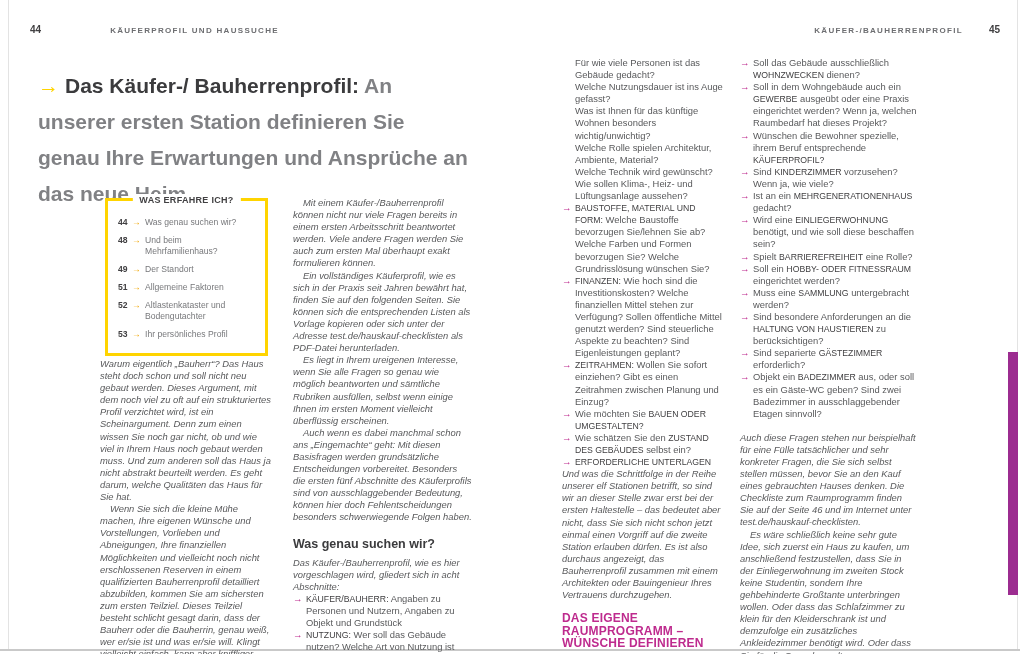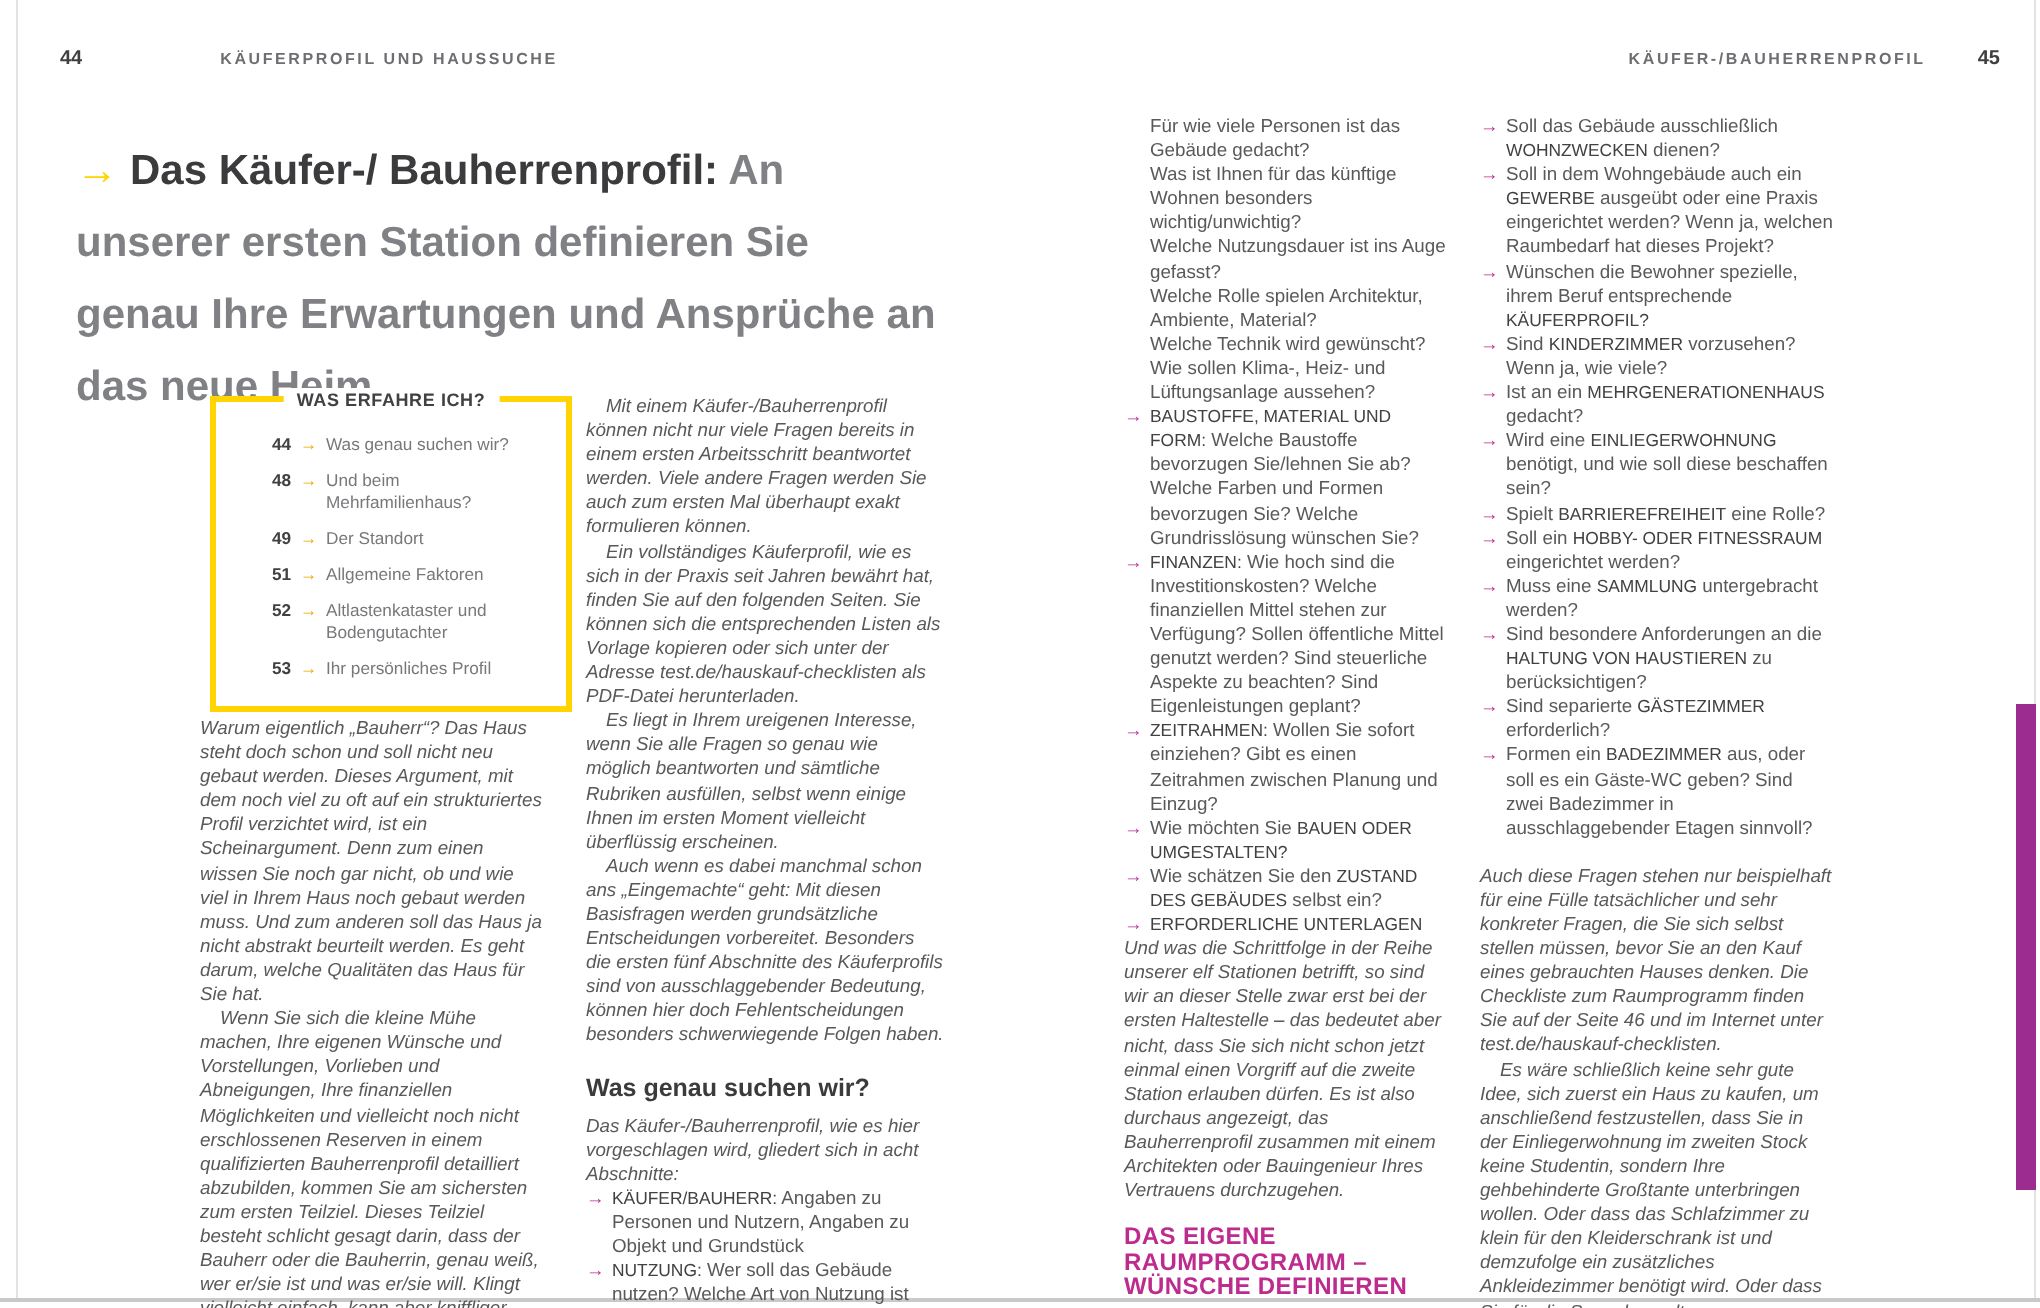--- a/index.html
+++ b/index.html
@@ -20,21 +20,21 @@
   .runtitle{font-size:8px;letter-spacing:1.3px;color:#6d6e71;font-weight:bold;}
   .runhead.left .runtitle{margin-left:26px;padding-left:43px;}
   .runhead.right .runtitle{margin-right:26px;}
 
   
   .title{position:absolute;left:38px;top:54px;width:430px;font-size:21px;line-height:36px;color:#808184;}
   .title .t-arrow{color:#ffd400;font-weight:bold;margin-right:8px;letter-spacing:-2px;}
   .title .t-bold{color:#3b3b3d;font-weight:bold;}
 
   
-  .infobox{position:absolute;left:105px;top:198px;width:137px;border:3px solid #ffd400;padding:16px 10px 6px 28px;}
+  .infobox{position:absolute;left:105px;top:198px;width:137px;border:3px solid #ffd400;padding:16px 10px 6px 10px;}
   .infobox .box-title{position:absolute;top:-7px;left:50%;transform:translateX(-50%);
     background:#ffffff;padding:0 7px;font-size:9px;font-weight:bold;color:#414042;
     white-space:nowrap;letter-spacing:0.3px;line-height:13px;}
   .infobox ul{list-style:none;margin:0;padding:0;}
   .infobox li{display:flex;font-size:8.6px;line-height:11px;color:#77787b;margin-bottom:7px;}
   .infobox .pg{color:#414042;font-weight:bold;width:14px;flex:none;}
   .infobox .arr-y{color:#f0a500;font-weight:bold;flex:none;width:13px;}
   .infobox .lbl{flex:1;}
 
   
@@ -150,25 +150,25 @@
 
 <div class="col c45a">
   <ul class="qlist">
 
   <li>
       
       <span class="itx"><span>Für wie viele Personen ist das Gebäude gedacht?</span></span>
     </li>
       <li>
       
+      <span class="itx"><span>Welche Nutzungsdauer ist ins Auge gefasst?</span></span>
+    </li>
+      <li>
+      
       <span class="itx"><span>Was ist Ihnen für das künftige Wohnen besonders wichtig/unwichtig?</span></span>
-    </li>
-      <li>
-      
-      <span class="itx"><span>Welche Nutzungsdauer ist ins Auge gefasst?</span></span>
     </li>
       <li>
       
       <span class="itx"><span>Welche Rolle spielen Architektur, Ambiente, Material?</span></span>
     </li>
       <li>
       
       <span class="itx"><span>Welche Technik wird gewünscht?</span></span>
     </li>
       <li>
@@ -247,21 +247,21 @@
       <li>
       <span class="arr">→</span>
       <span class="itx"><span>Sind besondere Anforderungen an die </span><span class="kw">HALTUNG VON HAUSTIEREN</span><span> zu berücksichtigen?</span></span>
     </li>
       <li>
       <span class="arr">→</span>
       <span class="itx"><span>Sind separierte </span><span class="kw">GÄSTEZIMMER</span><span> erforderlich?</span></span>
     </li>
       <li>
       <span class="arr">→</span>
-      <span class="itx"><span>Formen ein </span><span class="kw">BADEZIMMER</span><span> aus, oder soll es ein Gäste-WC geben? Sind zwei Badezimmer in ausschlaggebender Etagen sinnvoll?</span></span>
+      <span class="itx"><span>Objekt ein </span><span class="kw">BADEZIMMER</span><span> aus, oder soll es ein Gäste-WC geben? Sind zwei Badezimmer in ausschlaggebender Etagen sinnvoll?</span></span>
     </li>
     </ul>
   <div class="after-list indent-rest">
 
   <p>Auch diese Fragen stehen nur beispielhaft für eine Fülle tatsächlicher und sehr konkreter Fragen, die Sie sich selbst stellen müssen, bevor Sie an den Kauf eines gebrauchten Hauses denken. Die Checkliste zum Raumprogramm finden Sie auf der Seite 46 und im Internet unter test.de/hauskauf-checklisten.</p>
       <p>Es wäre schließlich keine sehr gute Idee, sich zuerst ein Haus zu kaufen, um anschließend festzustellen, dass Sie in der Einliegerwohnung im zweiten Stock keine Studentin, sondern Ihre gehbehinderte Großtante unterbringen wollen. Oder dass das Schlafzimmer zu klein für den Kleiderschrank ist und demzufolge ein zusätzliches Ankleidezimmer benötigt wird. Oder dass Sie für die Sammlung alter Rundfunkgeräte, wegen der Sie ja eigentlich die beengte Innenstadtwohnung verlassen und sich ein Haus am Stadtrand gekauft haben, nun doch keinen Platz finden können. Die Checkliste „Raumprogramm“ soll Ihnen dabei helfen, sich über den eigenen Raumbedarf klar zu werden.</p>
     </div>
 </div>
 
 <div class="mbar"></div>

